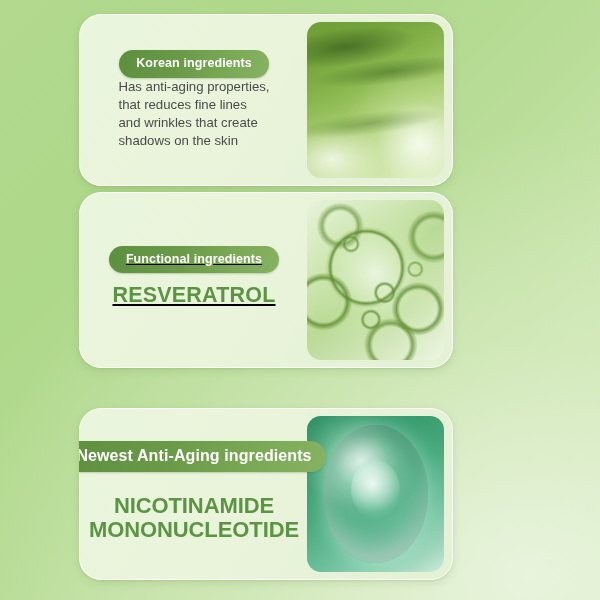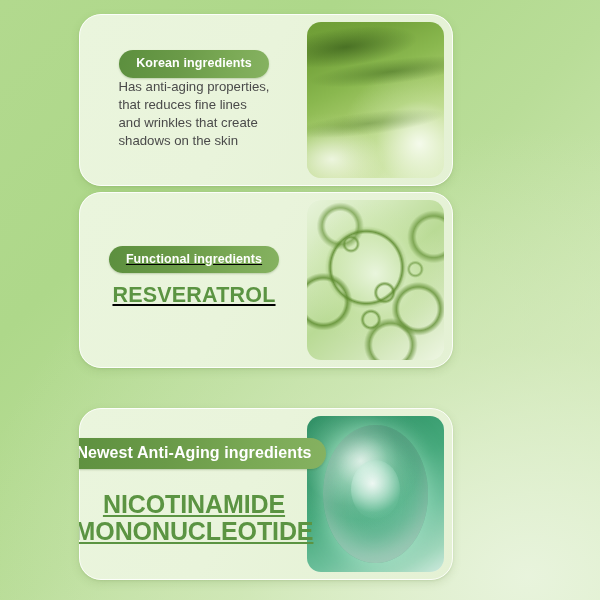--- a/index.html
+++ b/index.html
@@ -88,25 +88,24 @@
     margin: 11px 0 7px 0;
     color: #5b9442;
     font-size: 21.5px;
     font-weight: 700;
     letter-spacing: 0.2px;
     line-height: 1.08;
     text-align: center;
     white-space: pre-line;
   }
   .card-3 .ingredient-name {
-    font-size: 25px;
+    font-size: 22px;
     margin-top: 22px;
     margin-bottom: 6px;
     letter-spacing: -0.1px;
-    text-decoration: underline;
   }
 
   
   .ingredient-desc {
     margin: 0;
     color: #4a4a4a;
     font-size: 13.2px;
     font-weight: 400;
     line-height: 1.36;
     text-align: left;

